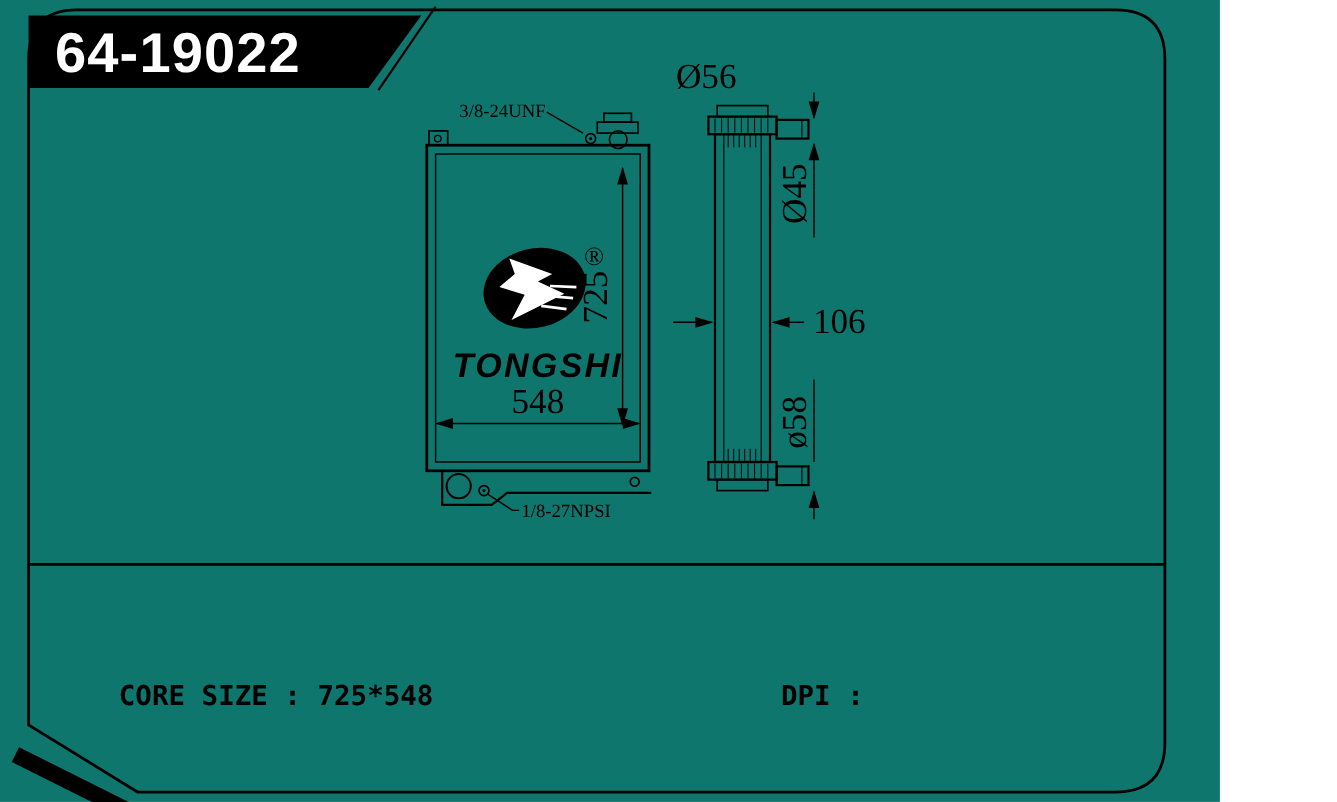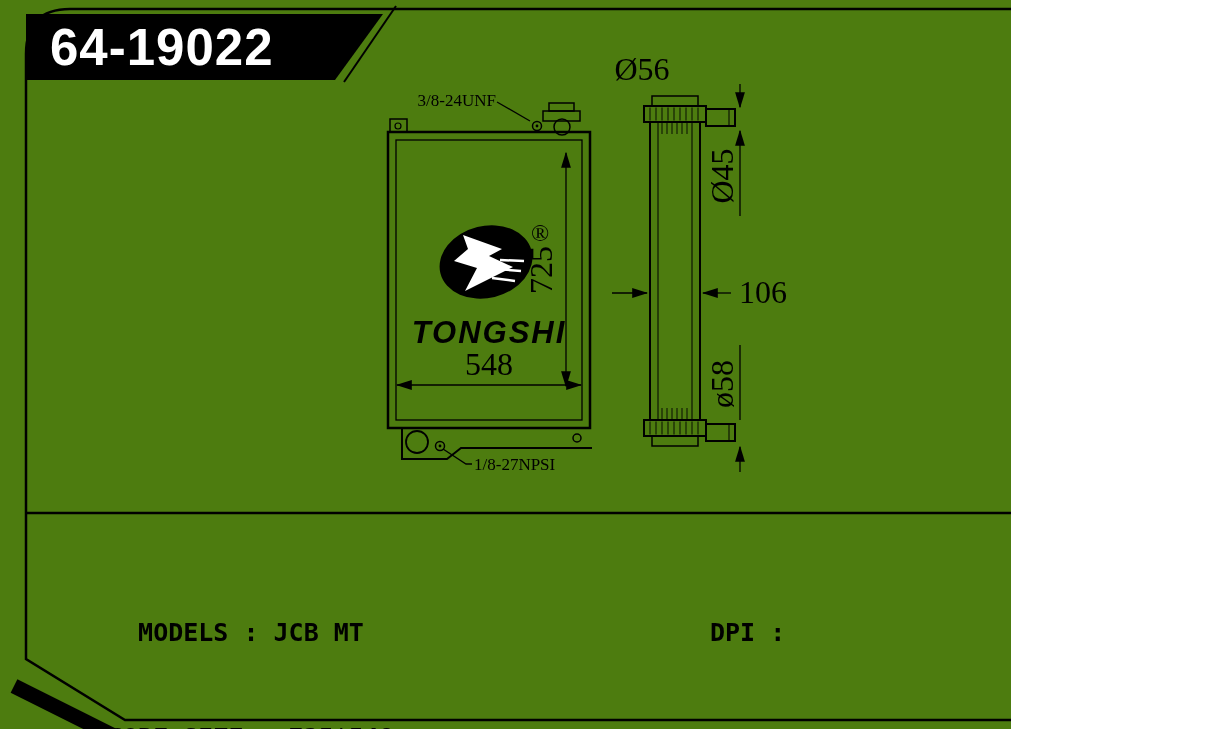--- a/index.html
+++ b/index.html
@@ -2,26 +2,25 @@
 <html><head>
 <meta charset="utf-8">
 <style>
   html, body {
     margin: 0;
     padding: 0;
     background: #ffffff;
   }
   .page {
     position: relative;
-    width: 1011px;
+    width: 1109px;
     height: 729px;
-    background: #4d7c0f;
+    background: #0f766e;
     overflow: hidden;
     font-family: "Liberation Sans", sans-serif;
-    text-align: center;
   }
   .sheet {
     position: absolute;
     left: 0;
     top: 0;
   }
   .spec-col {
     position: absolute;
     color: #000;
     font-family: "DejaVu Sans Mono", monospace;
@@ -165,21 +164,20 @@
       <text x="739" y="303" font-size="32" font-family="Liberation Serif, serif" fill="#000">106</text>
     </g>
     <g>
       <line x1="740" y1="345" x2="740" y2="420" stroke="#000" stroke-width="1.3"></line>
       <text transform="translate(733,384) rotate(-90)" text-anchor="middle" font-size="32" font-family="Liberation Serif, serif" fill="#000">ø58</text>
       <line x1="740" y1="447" x2="740" y2="472" stroke="#000" stroke-width="1.3" marker-start="url(#arrow)"></line>
     </g>
   </svg>
 
   <div class="spec-col spec-left">
-    <div class="spec-row">MODELS : JCB MT</div>
     <div class="spec-row">CORE SIZE : 725*548</div>
     
     
   </div>
   <div class="spec-col spec-right">
     <div class="spec-row">DPI :</div>
     
     
   </div>
 

